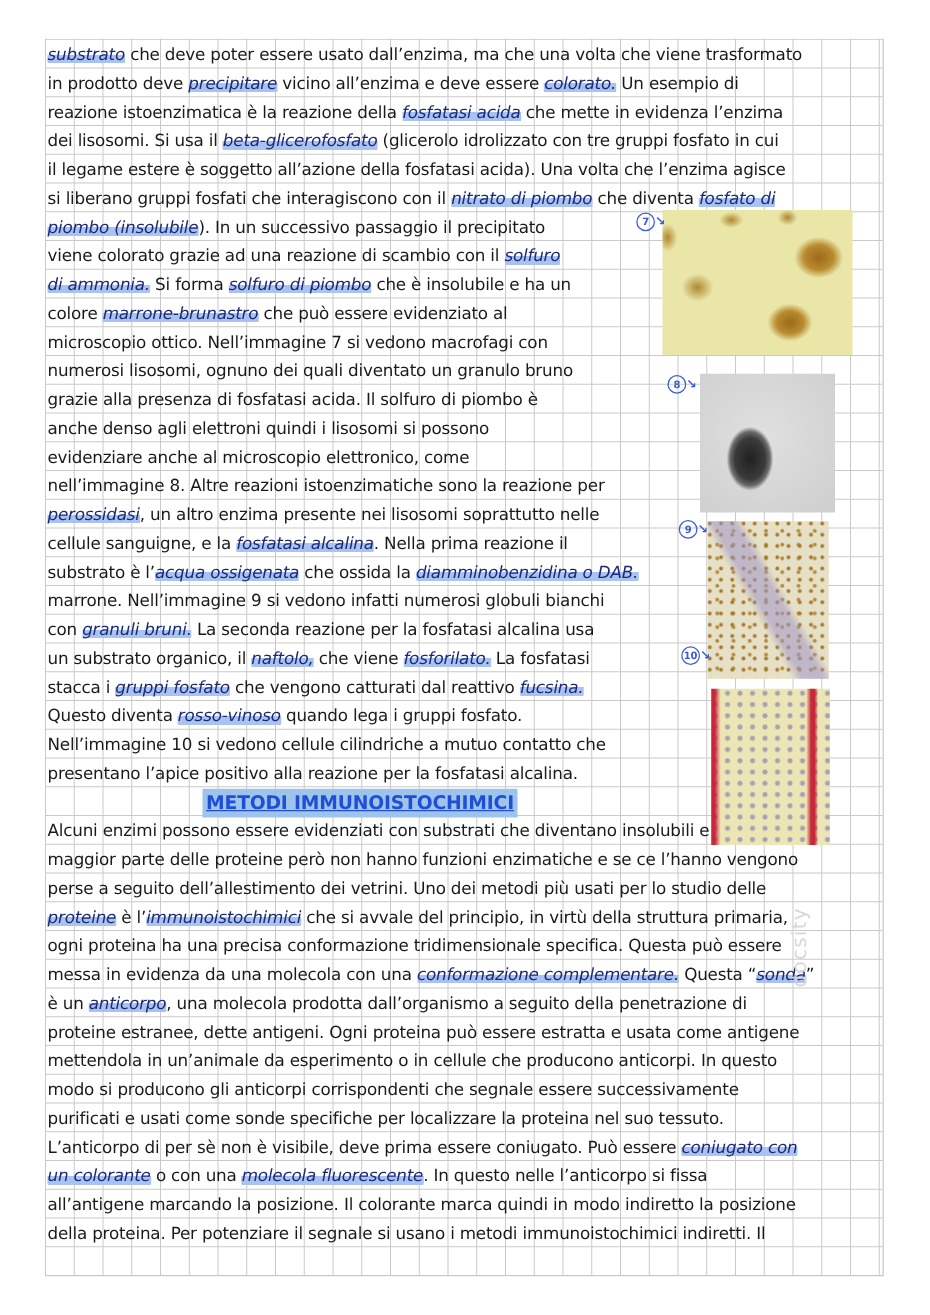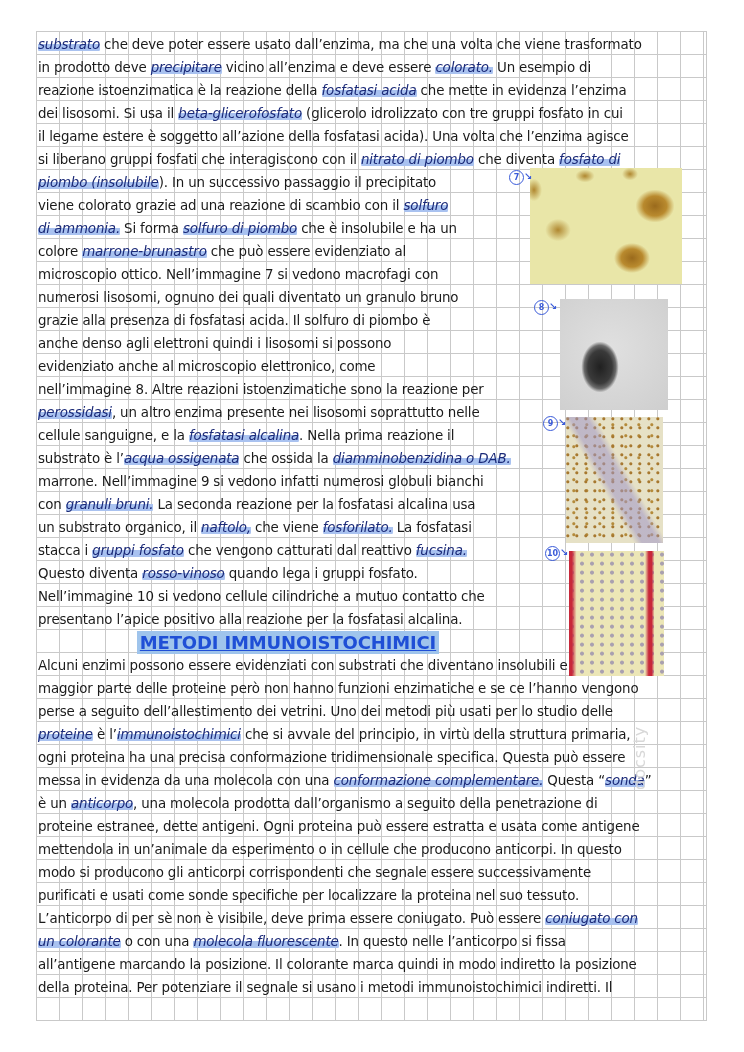--- a/index.html
+++ b/index.html
@@ -16,21 +16,21 @@
   .text {
     position: absolute; left: 38px; top: 33px;
     font-family: "DejaVu Sans", sans-serif; font-size: 13.4px;
     color: #1a1a1a; letter-spacing: -0.15px;
   }
   .line { height: 23px; line-height: 23px; white-space: nowrap; }
   .hl { background: linear-gradient(to bottom, transparent 45%, #a9c2f0 45%, #a9c2f0 92%, transparent 92%); color: #1b2a78; border-radius: 3px; font-style: italic; }
   .heading-line { text-align: center; width: 500px; }
   .heading {
     display: inline-block; background: #9fc4ec; color: #1f4fd6;
-    font-weight: bold; text-decoration: underline; padding: 0 3px; font-size: 18px;
+    font-weight: bold; text-decoration: underline; padding: 0 3px; font-size: 15px;
   }
   .fig { position: absolute; }
   .fig-label {
     position: absolute; color: #3a5bd9; font-family: "DejaVu Sans", sans-serif;
     font-size: 10px; font-weight: bold;
   }
   .fig-label .circ {
     display: inline-block; width: 13px; height: 13px; border: 1.3px solid #3a5bd9;
     border-radius: 50%; text-align: center; line-height: 13px; font-size: 8px;
   }
@@ -87,21 +87,21 @@
     <div class="line"><span>il legame estere è soggetto all’azione della fosfatasi acida). Una volta che l’enzima agisce</span></div>
     <div class="line"><span>si liberano gruppi fosfati che interagiscono con il </span><span class="hl">nitrato di piombo</span><span> che diventa </span><span class="hl">fosfato di</span></div>
     <div class="line"><span class="hl">piombo (insolubile</span><span>). In un successivo passaggio il precipitato</span></div>
     <div class="line"><span>viene colorato grazie ad una reazione di scambio con il </span><span class="hl">solfuro</span></div>
     <div class="line"><span class="hl">di ammonia.</span><span> Si forma </span><span class="hl">solfuro di piombo</span><span> che è insolubile e ha un</span></div>
     <div class="line"><span>colore </span><span class="hl">marrone-brunastro</span><span> che può essere evidenziato al</span></div>
     <div class="line"><span>microscopio ottico. Nell’immagine 7 si vedono macrofagi con</span></div>
     <div class="line"><span>numerosi lisosomi, ognuno dei quali diventato un granulo bruno</span></div>
     <div class="line"><span>grazie alla presenza di fosfatasi acida. Il solfuro di piombo è</span></div>
     <div class="line"><span>anche denso agli elettroni quindi i lisosomi si possono</span></div>
-    <div class="line"><span>evidenziato anche al microscopio elettronico, come</span></div>
+    <div class="line"><span>evidenziare anche al microscopio elettronico, come</span></div>
     <div class="line"><span>nell’immagine 8. Altre reazioni istoenzimatiche sono la  reazione per</span></div>
     <div class="line"><span class="hl">perossidasi</span><span>, un altro enzima presente nei lisosomi soprattutto nelle</span></div>
     <div class="line"><span>cellule sanguigne, e la </span><span class="hl">fosfatasi alcalina</span><span>. Nella prima reazione il</span></div>
     <div class="line"><span>substrato è l’</span><span class="hl">acqua ossigenata</span><span> che ossida la </span><span class="hl">diamminobenzidina o DAB.</span></div>
     <div class="line"><span>marrone. Nell’immagine 9 si vedono infatti numerosi globuli bianchi</span></div>
     <div class="line"><span>con </span><span class="hl">granuli bruni.</span><span> La seconda reazione per la fosfatasi alcalina usa</span></div>
     <div class="line"><span>un substrato organico, il </span><span class="hl">naftolo,</span><span> che viene </span><span class="hl">fosforilato.</span><span> La fosfatasi</span></div>
     <div class="line"><span>stacca i </span><span class="hl">gruppi fosfato</span><span> che vengono catturati dal reattivo </span><span class="hl">fucsina.</span></div>
     <div class="line"><span>Questo diventa </span><span class="hl">rosso-vinoso</span><span> quando lega i gruppi fosfato.</span></div>
     <div class="line"><span>Nell’immagine 10 si vedono cellule cilindriche a mutuo contatto che</span></div>
@@ -127,15 +127,15 @@
 <div class="fig img7"></div>
 <div class="fig-label" style="left:509px; top:170px;"><span class="circ">7</span><span class="arrow">↘</span></div>
 
 <div class="fig img8"></div>
 <div class="fig-label" style="left:534px; top:300px;"><span class="circ">8</span><span class="arrow">↘</span></div>
 
 <div class="fig img9"></div>
 <div class="fig-label" style="left:543px; top:416px;"><span class="circ">9</span><span class="arrow">↘</span></div>
 
 <div class="fig img10"></div>
-<div class="fig-label" style="left:545px; top:546px;"><span class="circ">10</span><span class="arrow">↘</span></div>
+<div class="fig-label" style="left:545px; top:517px;"><span class="circ">10</span><span class="arrow">↘</span></div>
 
 <div class="watermark">docsity</div>
 
 </body></html>

